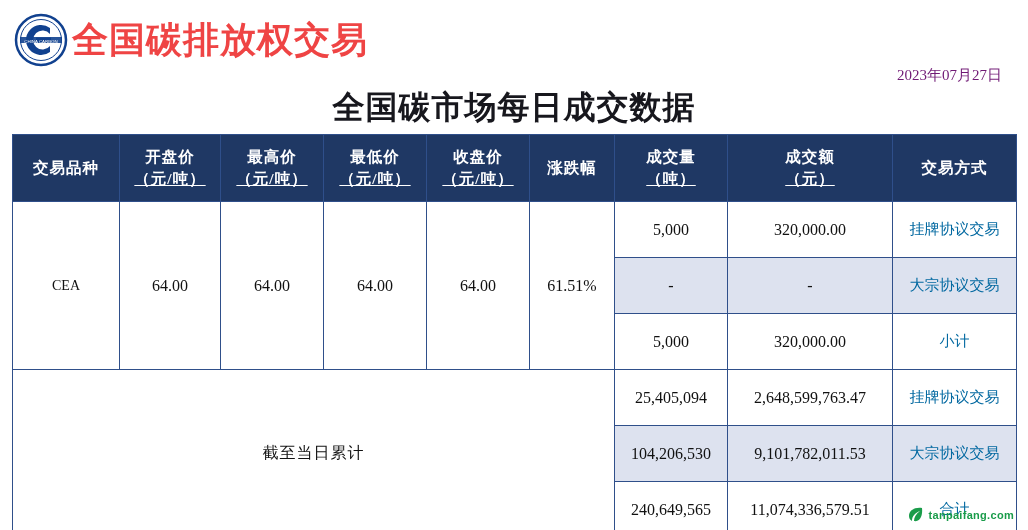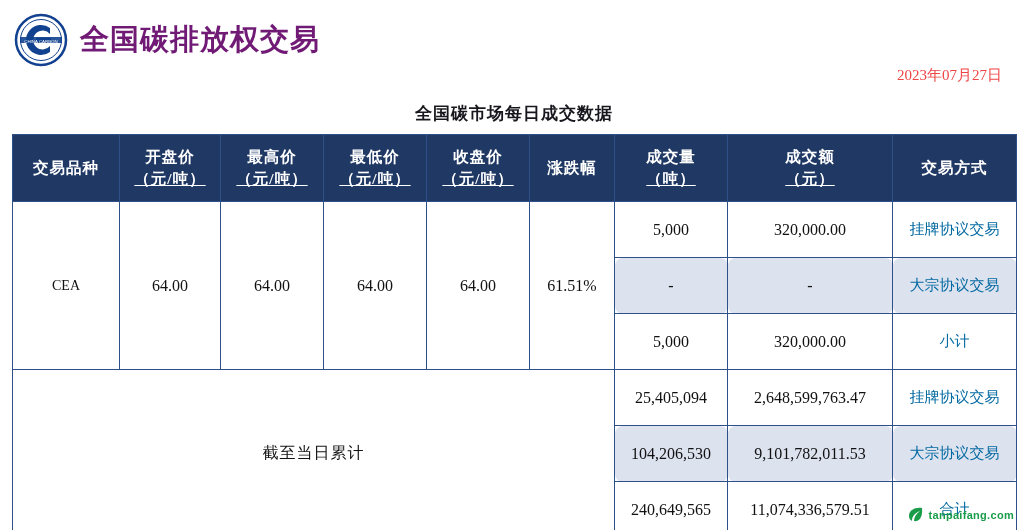--- a/index.html
+++ b/index.html
@@ -32,42 +32,42 @@
   .logo {
     width: 54px;
     height: 54px;
     flex: 0 0 54px;
     position: relative;
   }
   .logo svg { display: block; }
   .brand-title {
     font-family: "Liberation Serif", serif;
     font-weight: bold;
-    font-size: 29px;
-    letter-spacing: 1px;
-    color: #701a75;
-    margin-left: 12px;
+    font-size: 36px;
+    letter-spacing: 1px;
+    color: #ef4444;
+    margin-left: 4px;
     white-space: nowrap;
   }
 
   .doc-date {
     position: absolute;
     right: 26px;
     top: 66px;
     font-size: 15px;
-    color: #ef4444;
+    color: #701a75;
     font-family: "Liberation Serif", serif;
   }
 
   .doc-title {
     text-align: center;
-    font-size: 17px;
+    font-size: 32px;
     font-weight: bold;
     color: #17171d;
-    margin: 16px;
+    margin: 0;
     padding-top: 24px;
     letter-spacing: 1px;
   }
 
   
   .table-wrap {
     position: absolute;
     left: 12px;
     top: 134px;
     width: 1004px;
@@ -96,21 +96,20 @@
   thead th .sub {
     display: block;
     font-weight: bold;
     text-decoration: underline;
   }
 
   td.cell {
     height: 55px;
     font-size: 16px;
     color: #111111;
-    border-radius: 8px;
   }
   td.num {
     text-align: right;
     padding-right: 10px;
     font-family: "Liberation Serif", serif;
   }
   td.mode {
     color: #0369a1;
     font-size: 15px;
   }

